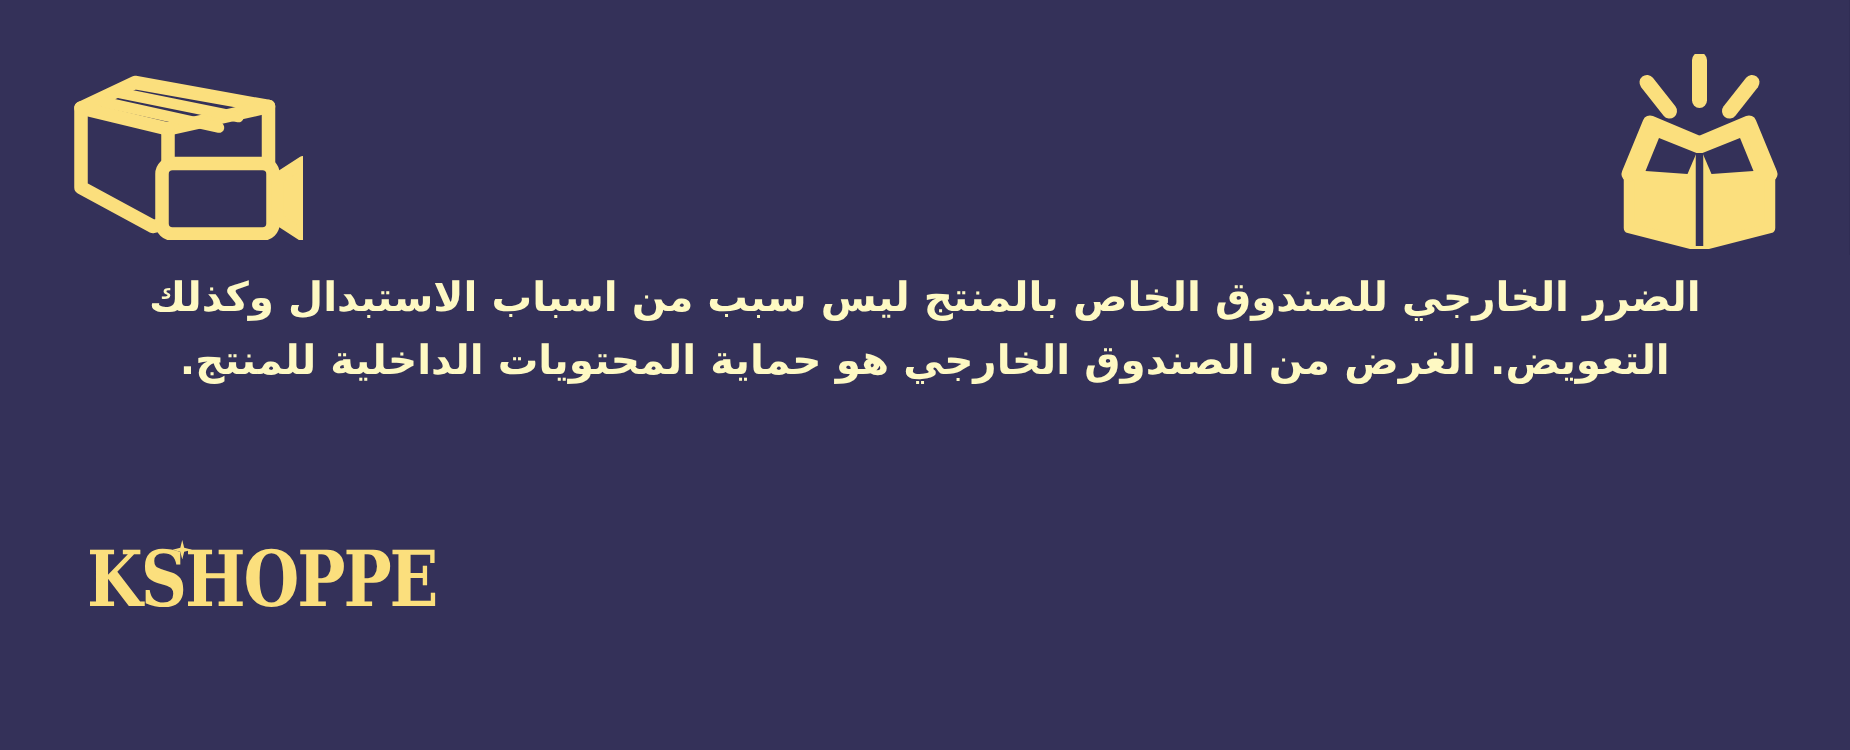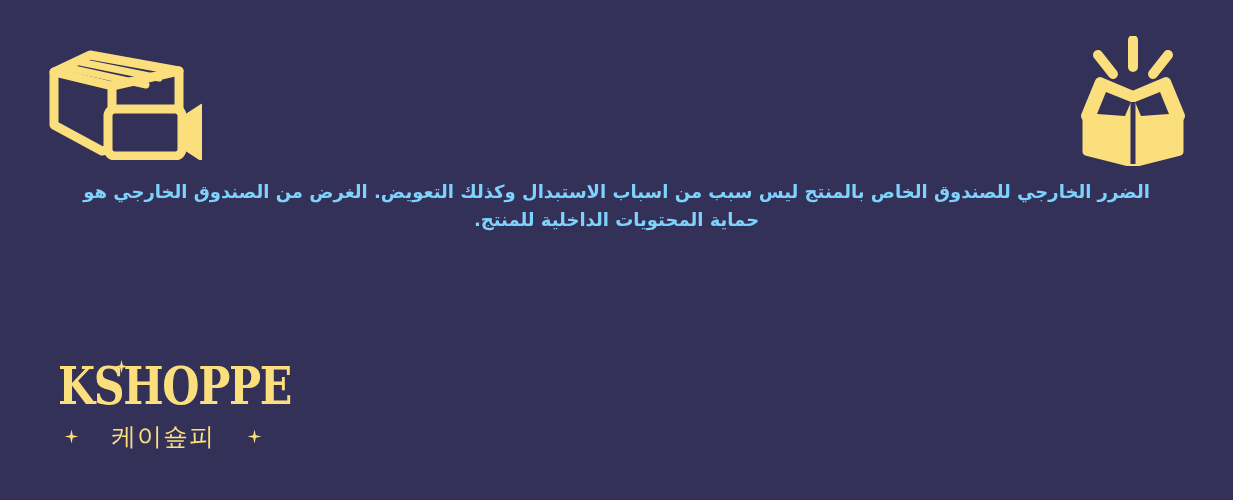--- a/index.html
+++ b/index.html
@@ -36,22 +36,22 @@
   
   .text-block {
     position: absolute;
     left: 70px;
     right: 70px;
     top: 178px;
     text-align: center;
     direction: rtl;
   }
   .paragraph {
-    color: #7dd3fc;
-    font-size: 18px;
+    color: #fef9c3;
+    font-size: 27px;
     font-weight: bold;
     line-height: 1.55;
     letter-spacing: 0px;
     margin: 0;
     text-align: center;
     direction: rtl;
     unicode-bidi: isolate;
   }
   .paragraph.p-note {
     margin-top: 36px;
@@ -164,28 +164,15 @@
     <p class="paragraph p-policy">الضرر الخارجي للصندوق الخاص بالمنتج ليس سبب من اسباب الاستبدال وكذلك التعويض. الغرض من الصندوق الخارجي هو حماية المحتويات الداخلية للمنتج.</p>
   </div>
 
   <div class="logo">
     <span class="logo-wordmark">KSHOPPE</span>
     <span class="logo-star">
       <svg viewBox="0 0 14 14" width="13" height="13" aria-hidden="true">
         <path d="M7 0 L8.4 5.6 L14 7 L8.4 8.4 L7 14 L5.6 8.4 L0 7 L5.6 5.6 Z" fill="#fbdf7d"></path>
       </svg>
     </span>
-    <div class="logo-sub-row">
-      <span class="sparkle">
-        <svg viewBox="0 0 14 14" width="15" height="15" aria-hidden="true">
-          <path d="M7 0.5 L8.2 5.8 L13.5 7 L8.2 8.2 L7 13.5 L5.8 8.2 L0.5 7 L5.8 5.8 Z" fill="#fbdf7d"></path>
-        </svg>
-      </span>
-      <span class="logo-sub">케이숖피</span>
-      <span class="sparkle">
-        <svg viewBox="0 0 14 14" width="15" height="15" aria-hidden="true">
-          <path d="M7 0.5 L8.2 5.8 L13.5 7 L8.2 8.2 L7 13.5 L5.8 8.2 L0.5 7 L5.8 5.8 Z" fill="#fbdf7d"></path>
-        </svg>
-      </span>
-    </div>
   </div>
 
 </div>
 
 </body></html>

